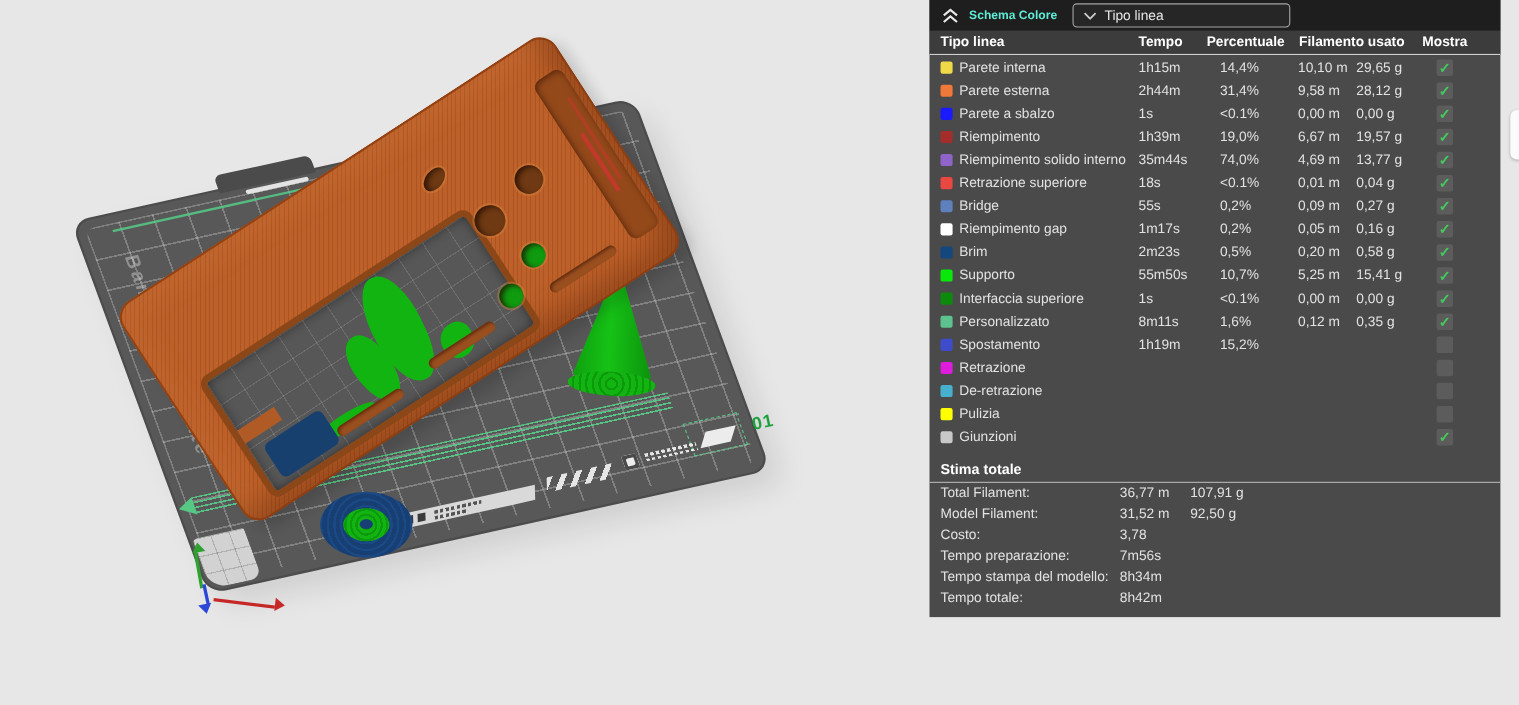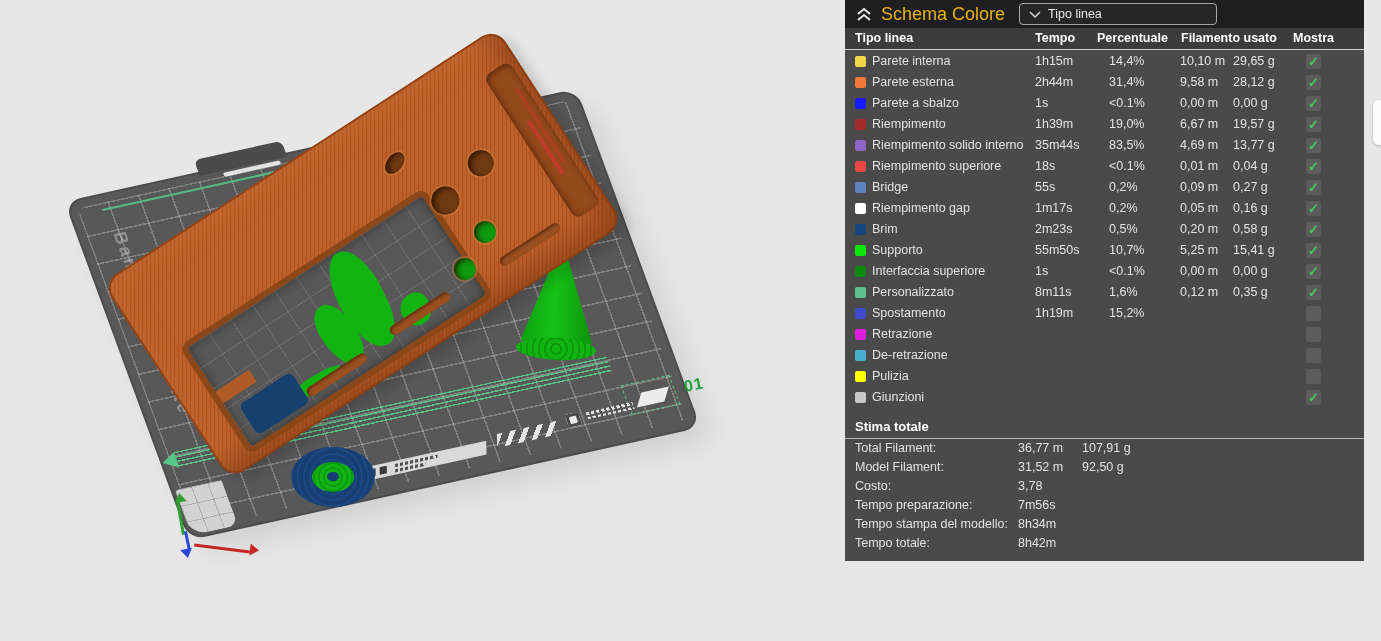--- a/index.html
+++ b/index.html
@@ -121,21 +121,21 @@
   
   .slider-handle{position:absolute;left:1373px;top:100px;width:12px;height:45px;background:#fbfbfb;
     border-radius:6px 0 0 6px;box-shadow:0 1px 3px rgba(0,0,0,0.25);z-index:9;}
 
   
   .panel{position:absolute;left:845px;top:0;width:519px;height:561px;background:#4a4a4a;
          color:#e2e2e2;font-size:12.5px;z-index:8;}
   .panel-strip{position:absolute;left:0;top:0;width:100%;height:28px;background:#1e1e1e;
          display:flex;align-items:center;}
   .collapse-btn{margin-left:10px;width:18px;height:16px;display:flex;align-items:center;justify-content:center;cursor:pointer;}
-  .panel-title{margin-left:8px;font-size:18px;font-weight:400;color:#eab308;white-space:nowrap;}
+  .panel-title{margin-left:8px;font-size:11px;font-weight:700;color:#5eead4;white-space:nowrap;}
   .dropdown{margin-left:14px;width:196px;height:20px;background:#262626;border:1px solid #a5a5a5;
     border-radius:4px;display:flex;align-items:center;color:#e8e8e8;cursor:pointer;}
   .dropdown .chev{margin:0 7px 0 9px;display:flex;}
   .thead{position:absolute;left:0;top:28px;width:100%;height:22px;background:#3c3c3c;
      border-bottom:1px solid #cfcfcf;box-sizing:border-box;}
   .thead span{position:absolute;top:0;line-height:21px;font-weight:700;color:#ffffff;white-space:nowrap;}
   .col-type{left:10px;} .col-time{left:190px;} .col-pct{left:252px;text-align:right;} .col-fil{left:336px;} .col-show{left:448px;}
   .rows{position:absolute;left:0;top:51px;width:100%;}
   .trow{position:relative;height:21px;}
   .trow span{position:absolute;line-height:21px;white-space:nowrap;}
@@ -304,31 +304,31 @@
     <span class="cell-g">19,57 g</span>
     <span class="checkbox">
             <span class="tick">✓</span>
           </span>
   </div>
 
   <div class="trow">
     <span class="swatch" style="background: rgb(142, 100, 200);"></span>
     <span class="cell-label">Riempimento solido interno</span>
     <span class="cell-time">35m44s</span>
-    <span class="cell-pct">83,5%</span>
+    <span class="cell-pct">74,0%</span>
     <span class="cell-m">4,69 m</span>
     <span class="cell-g">13,77 g</span>
     <span class="checkbox">
             <span class="tick">✓</span>
           </span>
   </div>
 
   <div class="trow">
     <span class="swatch" style="background: rgb(232, 71, 66);"></span>
-    <span class="cell-label">Riempimento superiore</span>
+    <span class="cell-label">Retrazione superiore</span>
     <span class="cell-time">18s</span>
     <span class="cell-pct">&lt;0.1%</span>
     <span class="cell-m">0,01 m</span>
     <span class="cell-g">0,04 g</span>
     <span class="checkbox">
             <span class="tick">✓</span>
           </span>
   </div>
 
   <div class="trow">

